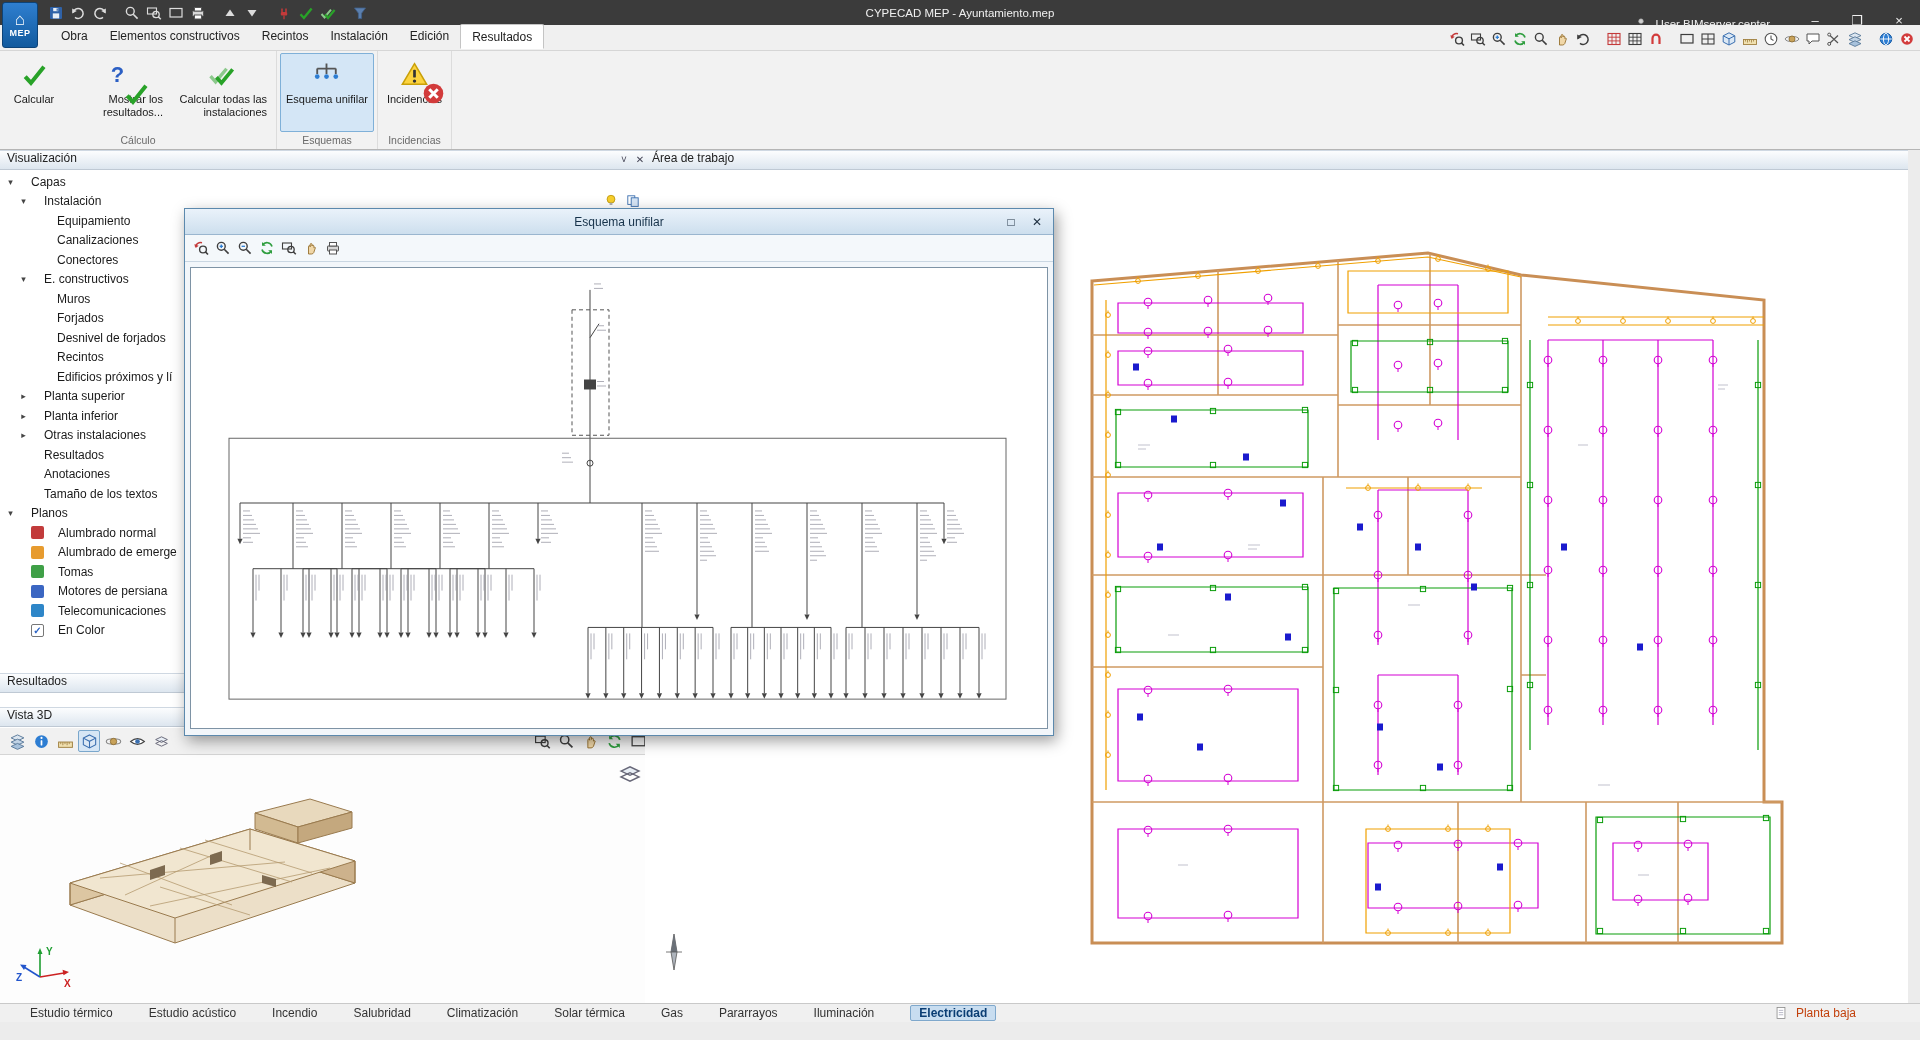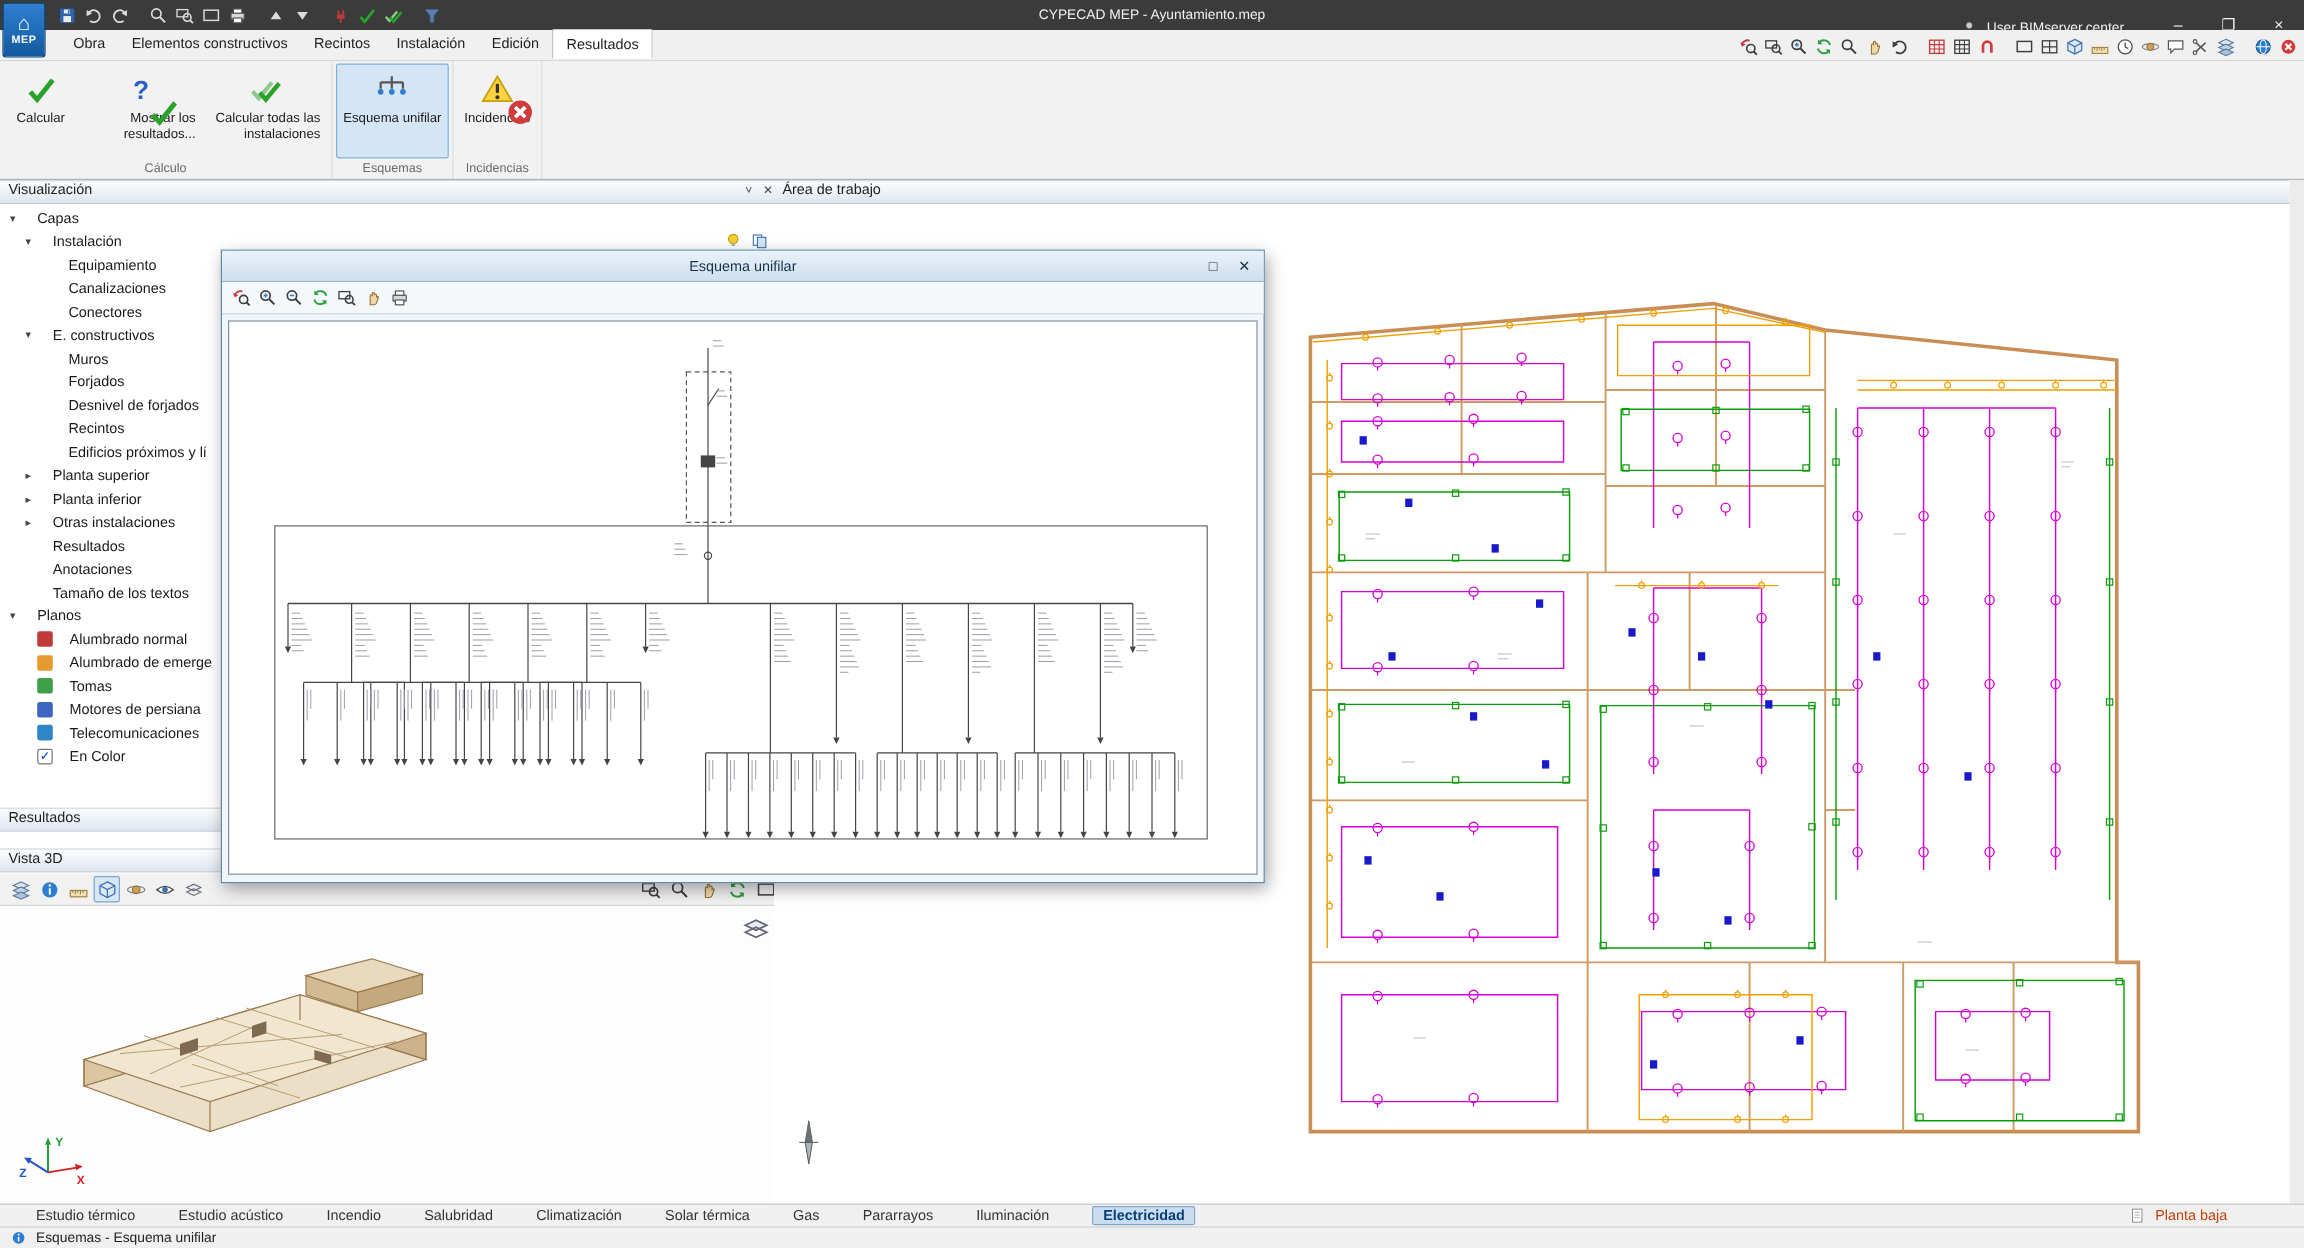--- a/index.html
+++ b/index.html
@@ -1437,22 +1437,14 @@
     </div>
   <div id="floorsel">
     <span class="ic sm">
         <svg viewBox="0 0 16 16">
           <use href="#s-sheet"></use>
         </svg>
       </span>
     <span>Planta baja</span>
   </div>
 
-  <div id="statusbar">
-    <span class="ic">
-        <svg viewBox="0 0 16 16">
-          <use href="#s-info"></use>
-        </svg>
-      </span>
-    <span>Esquemas - Esquema unifilar</span>
-  </div>
 
 </div>
 
 </body></html>

